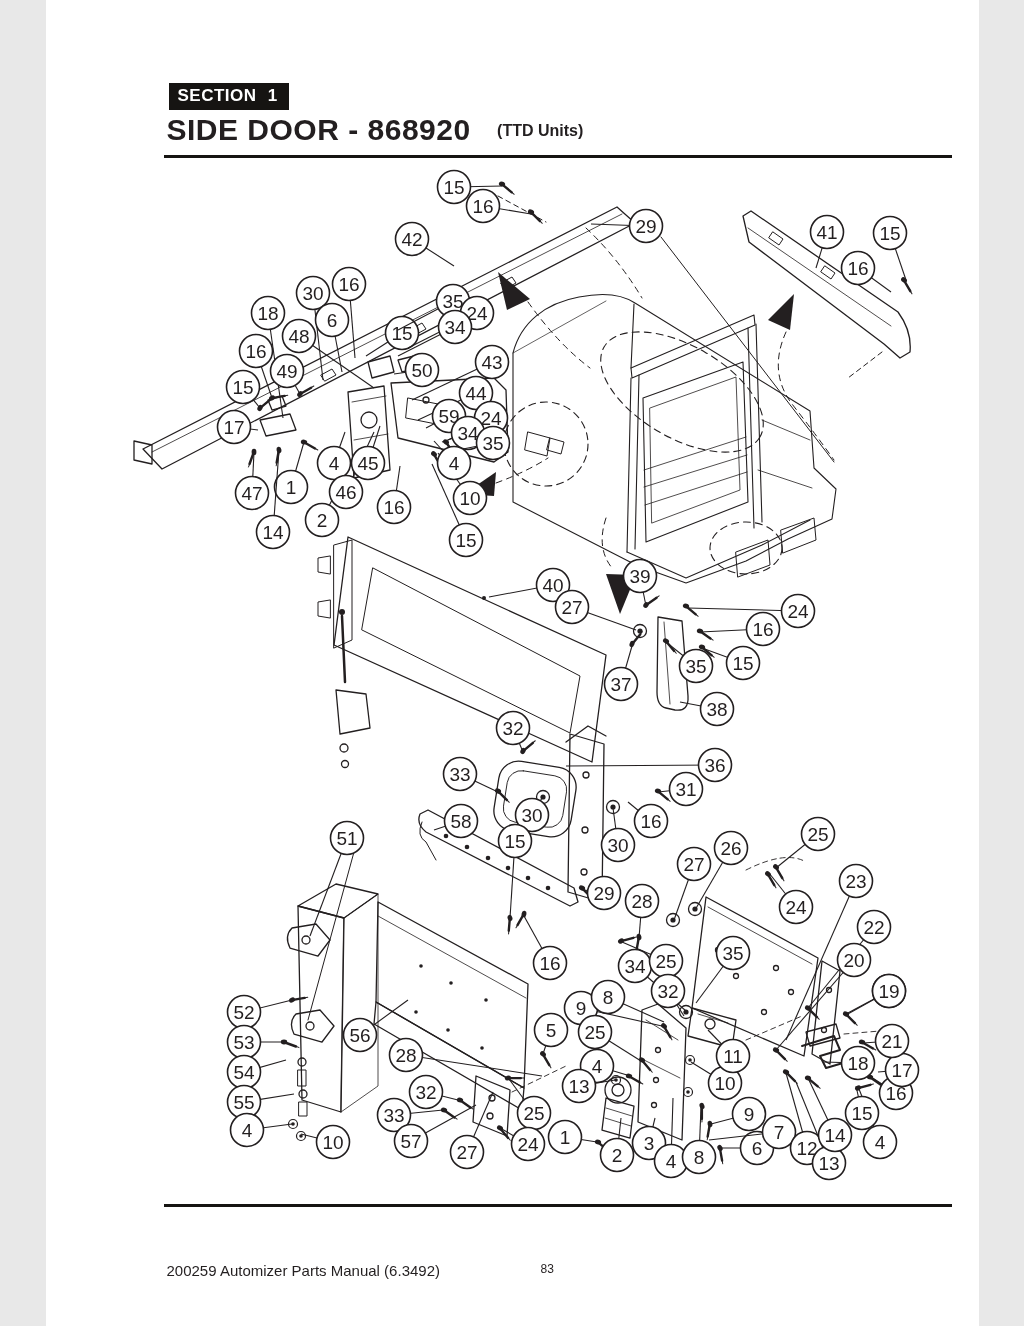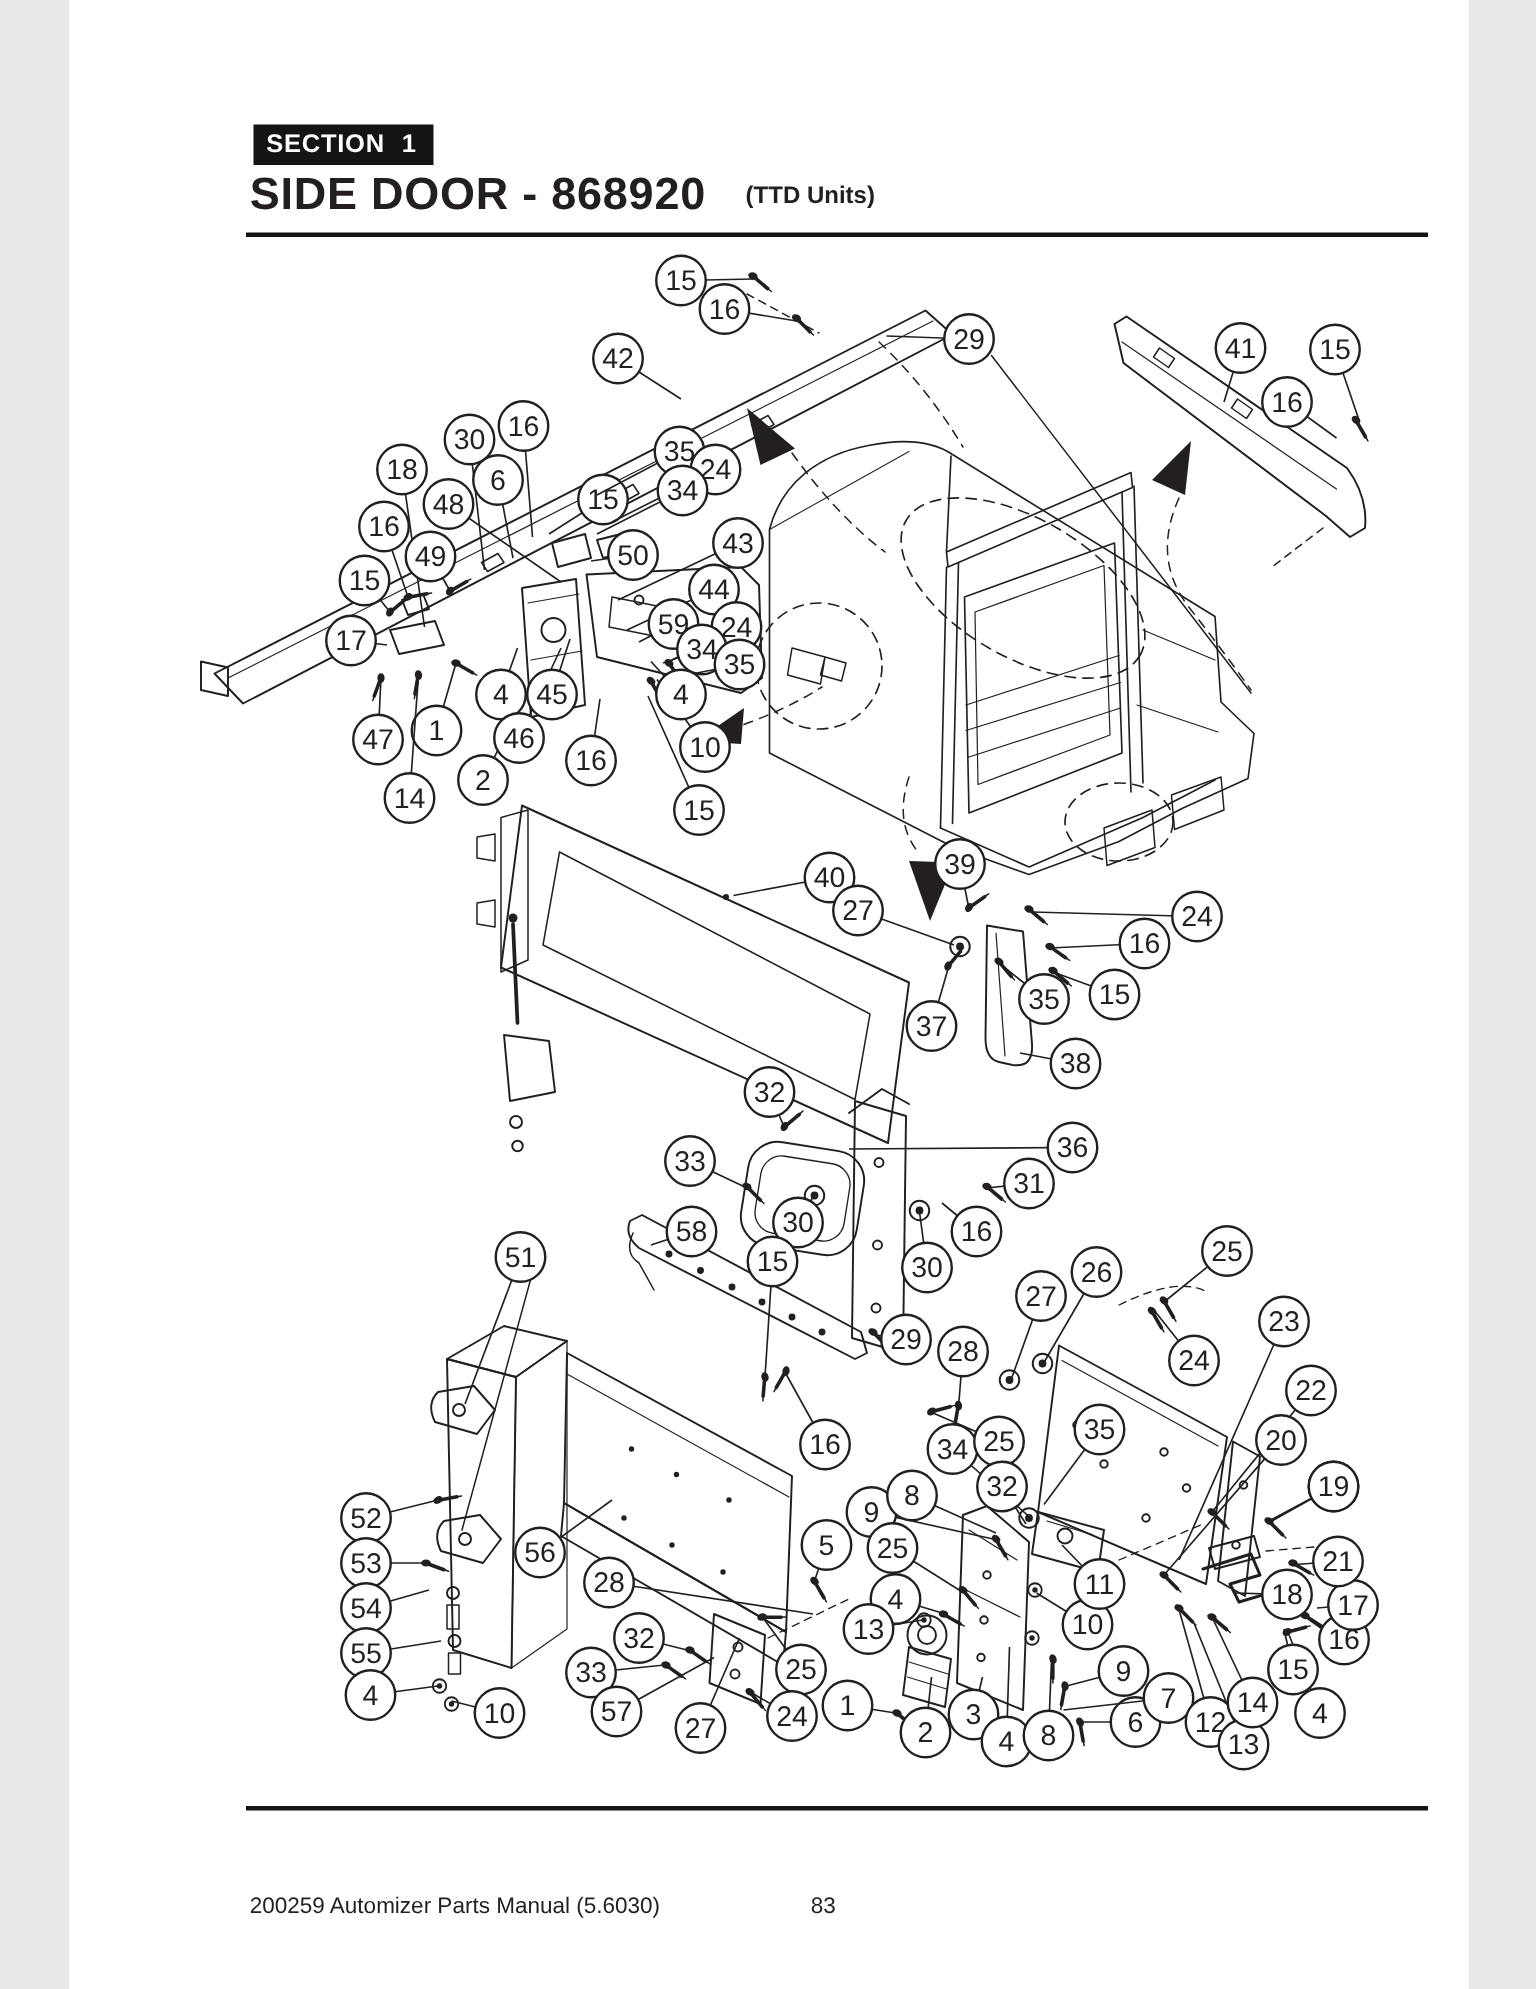--- a/index.html
+++ b/index.html
@@ -7,21 +7,21 @@
         font-family:"Liberation Sans", sans-serif;color:#231f20;overflow:hidden;}
   .badge{position:absolute;left:123px;top:83px;background:#161412;color:#fff;
          font-size:17px;font-weight:bold;padding:3px 11px 4px 9px;letter-spacing:.5px;word-spacing:6px;}
   .title-row{position:absolute;left:121px;top:113px;white-space:nowrap;}
   .title{display:inline-block;font-size:30px;font-weight:bold;letter-spacing:.5px;}
   .subtitle{display:inline-block;font-size:16px;font-weight:bold;margin-left:22px;vertical-align:4px;}
   .rule{position:absolute;left:118px;width:788px;height:3px;background:#161412;}
   .rule-top{top:155px;}
   .rule-bottom{top:1204px;}
   .footer-left{position:absolute;left:121px;top:1262px;font-size:15px;}
-  .footer-page{position:absolute;left:495px;top:1262px;font-size:15px;}
+  .footer-page{position:absolute;left:495px;top:1262px;font-size:12px;}
   svg.art{position:absolute;left:0;top:0;width:1024px;height:1326px;}
   svg text{font-family:"Liberation Sans", sans-serif;}
 </style>
 </head>
 <body>
 
 <div class="page">
 
   <div class="badge">SECTION 1</div>
   <div class="title-row">
@@ -835,16 +835,16 @@
         </g>
         <g>
           <line x1="843" y1="991" x2="800" y2="1015" stroke="#231f20" stroke-width="1.1"></line>
           <circle cx="843" cy="991" r="16.5" fill="#ffffff" stroke="#231f20" stroke-width="1.6"></circle>
           <text x="843" y="991" dy="0.35em" text-anchor="middle" font-size="19" fill="#231f20">19</text>
         </g>
       </g>
   </svg>
 
   <div class="rule rule-bottom"></div>
-  <div class="footer-left">200259 Automizer Parts Manual (5.6030)</div>
+  <div class="footer-left">200259 Automizer Parts Manual (6.3492)</div>
   <div class="footer-page">83</div>
 
 </div>
 
 </body></html>

